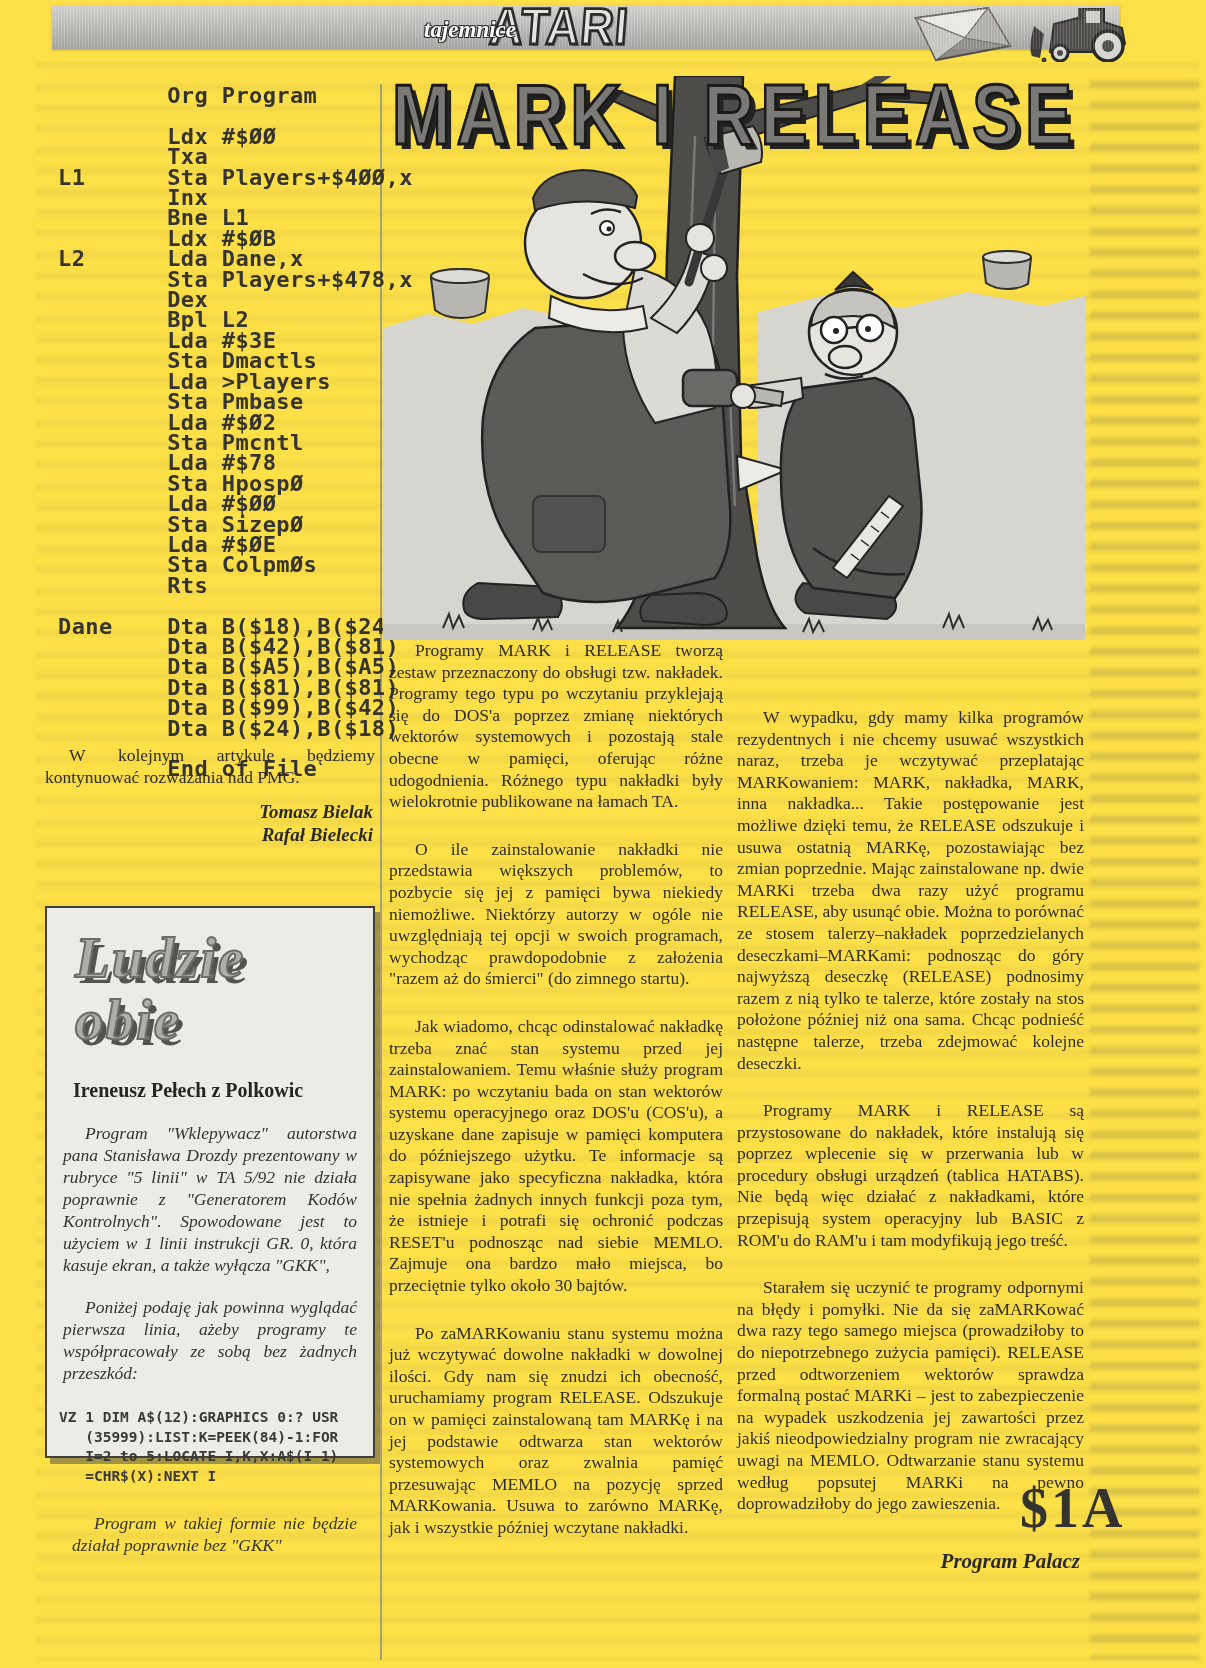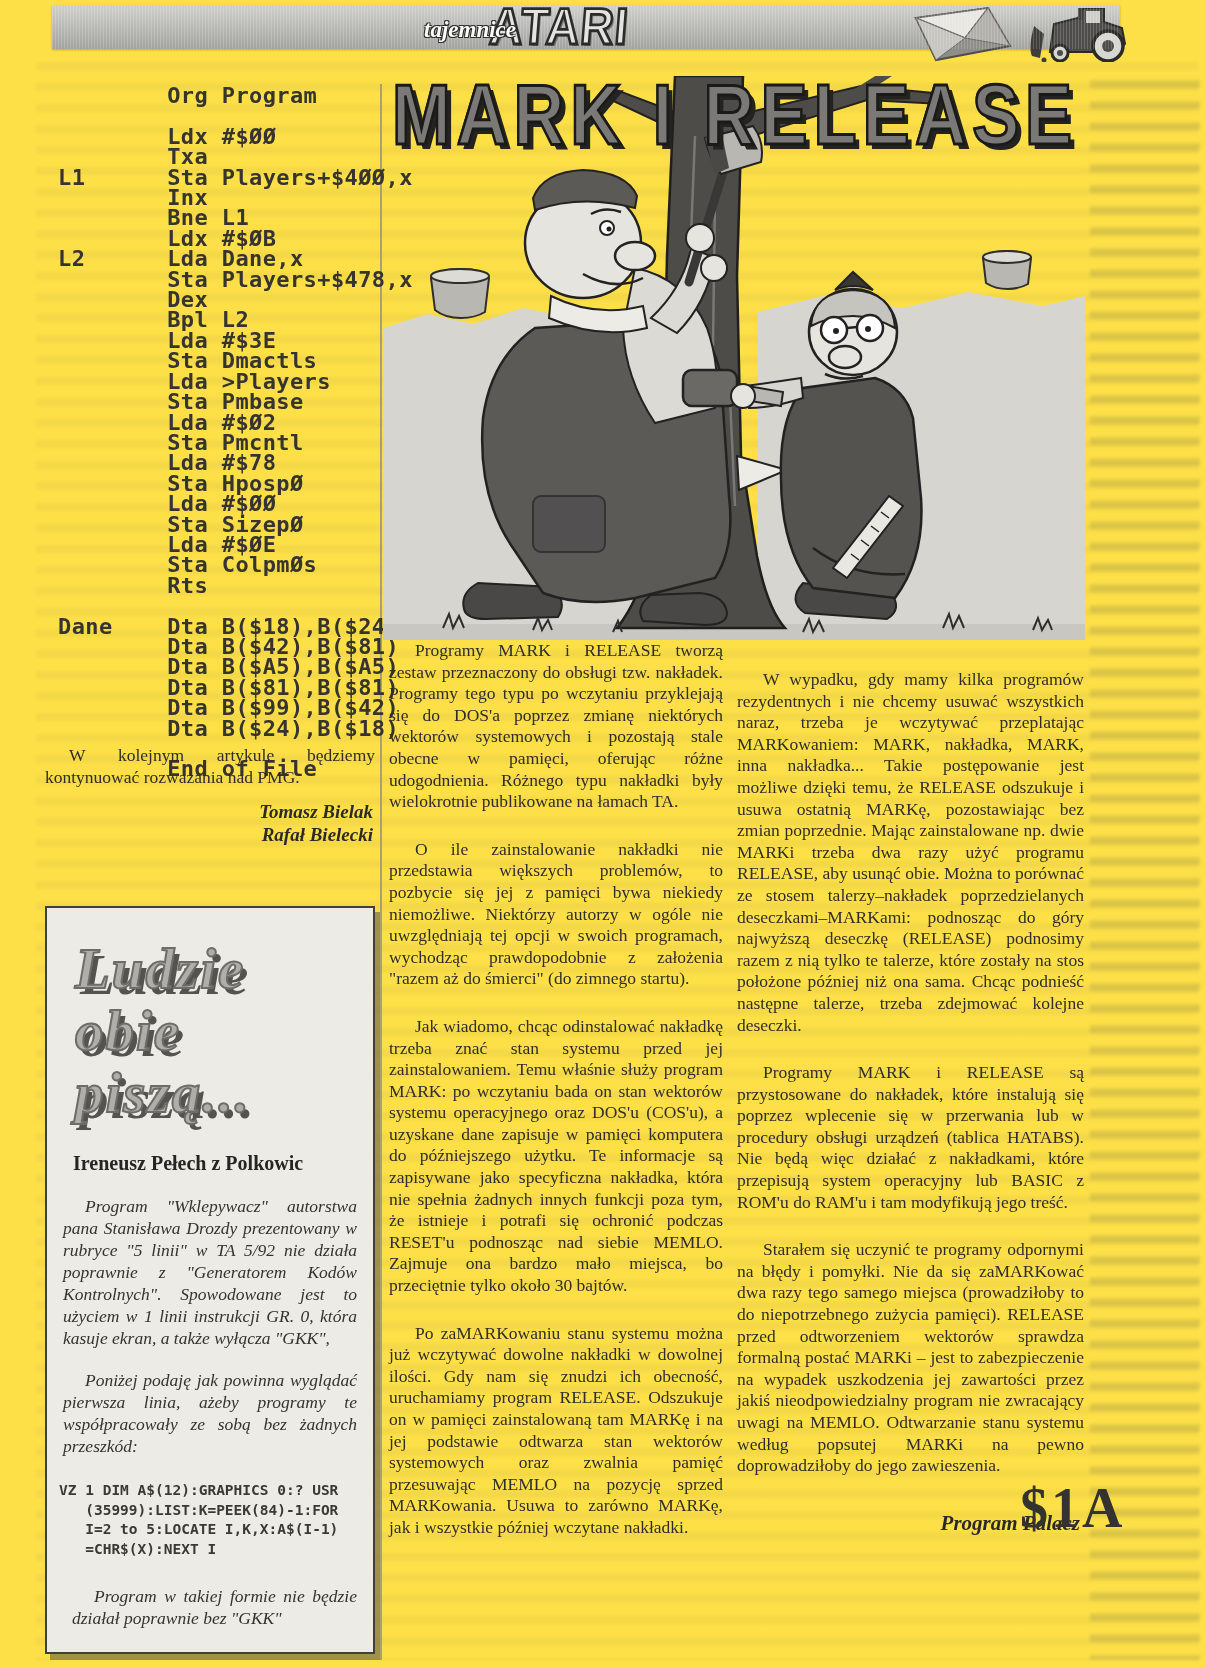--- a/index.html
+++ b/index.html
@@ -34,43 +34,43 @@
 
   
   .asm { position:absolute; left:58px; top:86px; font-family:"DejaVu Sans Mono","Liberation Mono",monospace;
     font-weight:700; font-size:22px; line-height:20.4px; color:#353431; letter-spacing:.4px; white-space:pre; }
   .note { position:absolute; left:45px; top:744px; width:330px; font-size:17.5px; line-height:22px;
     text-align:justify; text-indent:24px; color:#2e2d2b; }
   .authors { position:absolute; left:45px; top:800px; width:328px; text-align:right;
     font-style:italic; font-weight:700; font-size:19px; line-height:23px; color:#2b2a28; }
 
   
-  .letters-box { position:absolute; left:45px; top:906px; width:330px; height:748px;
-    border:2.5px solid #403f3d; box-shadow:5px 6px 0 rgba(72,70,66,.5); background:#ecebe6; padding:24px 16px; }
+  .letters-box { position:absolute; left:45px; top:906px; width:330px; height:552px;
+    border:2.5px solid #403f3d; box-shadow:5px 6px 0 rgba(72,70,66,.5); background:#ecebe6; padding:13px 16px; }
   .letters-heading { margin:6px 0 0 12px; }
   .hl { font-family:"Liberation Serif",serif; font-style:italic; font-weight:700; font-size:57px;
     line-height:62px; color:#b0aea9; letter-spacing:2px;
     -webkit-text-stroke:2px #6e6c68; text-shadow:5px 6px 0 #55534f; }
   .sender { font-weight:700; font-size:20px; margin:28px 0 0 10px; color:#262523; }
   .lp { font-style:italic; font-size:17.5px; line-height:22px; text-align:justify; text-indent:22px;
     margin-top:20px; color:#34332f; }
   .basic { font-family:"DejaVu Sans Mono","Liberation Mono",monospace; font-weight:700; font-size:14.5px;
     line-height:19.5px; color:#3a3936; margin:24px 0 0 -4px; white-space:pre; }
   .closing { margin-top:26px;margin-left:9px; }
 
   
   .art { position:absolute; left:383px; top:76px; width:702px; height:564px; }
   .art-title { position:absolute; left:392px; top:66px; white-space:nowrap; z-index:3;
     font-family:"Liberation Sans",sans-serif; font-weight:700; font-size:72px; letter-spacing:6px;
     transform:scaleY(1.18) scaleX(.98); transform-origin:left top; color:#7b7976;
     -webkit-text-stroke:2.5px #1a1a18; text-shadow:5px 4px 0 #232321, -1px -1px 0 #111; }
 
   
   .mid-col { position:absolute; left:389px; top:640px; width:334px; }
-  .right-col { position:absolute; left:737px; top:640px; width:347px; padding-top:29px; }
+  .right-col { position:absolute; left:737px; top:640px; width:347px; padding-top:67px; }
   .ap { font-size:17.5px; line-height:21.6px; text-align:justify; text-indent:26px;
     margin-bottom:26px; color:#2e2d2b; }
   .signature { text-align:right; font-style:italic; font-weight:700; font-size:21px;
     margin-top:34px; padding-right:4px; color:#2a2927; }
 
   .page-num { position:absolute; left:1020px; top:1476px; font-family:"Liberation Serif",serif;
     font-weight:700; font-size:56px; letter-spacing:3px; color:#34332f; z-index:4; }
 </style>
 </head>
 <body>
@@ -143,21 +143,20 @@
   <p class="note">W kolejnym artykule będziemy kontynuować rozważania nad PMG.</p>
   <div class="authors">
     <div>Tomasz Bielak</div>
     <div>Rafał Bielecki</div>
   </div>
 
   <div class="letters-box">
     <div class="letters-heading">
       <div class="hl">Ludzie</div>
       <div class="hl">obie</div>
-      <div class="hl">piszą...</div>
     </div>
     <div class="sender">Ireneusz Pełech z Polkowic</div>
     <div>
 
     <p class="lp">Program "Wklepywacz" autorstwa pana Stanisława Drozdy prezentowany w rubryce "5 linii" w TA 5/92 nie działa poprawnie z "Generatorem Kodów Kontrolnych". Spowodowane jest to użyciem w 1 linii instrukcji GR. 0, która kasuje ekran, a także wyłącza "GKK",</p>
         <p class="lp">Poniżej podaję jak powinna wyglądać pierwsza linia, ażeby programy te współpracowały ze sobą bez żadnych przeszkód:</p>
       </div>
     <pre class="basic">VZ 1 DIM A$(12):GRAPHICS 0:? USR
    (35999):LIST:K=PEEK(84)-1:FOR
    I=2 to 5:LOCATE I,K,X:A$(I-1)

